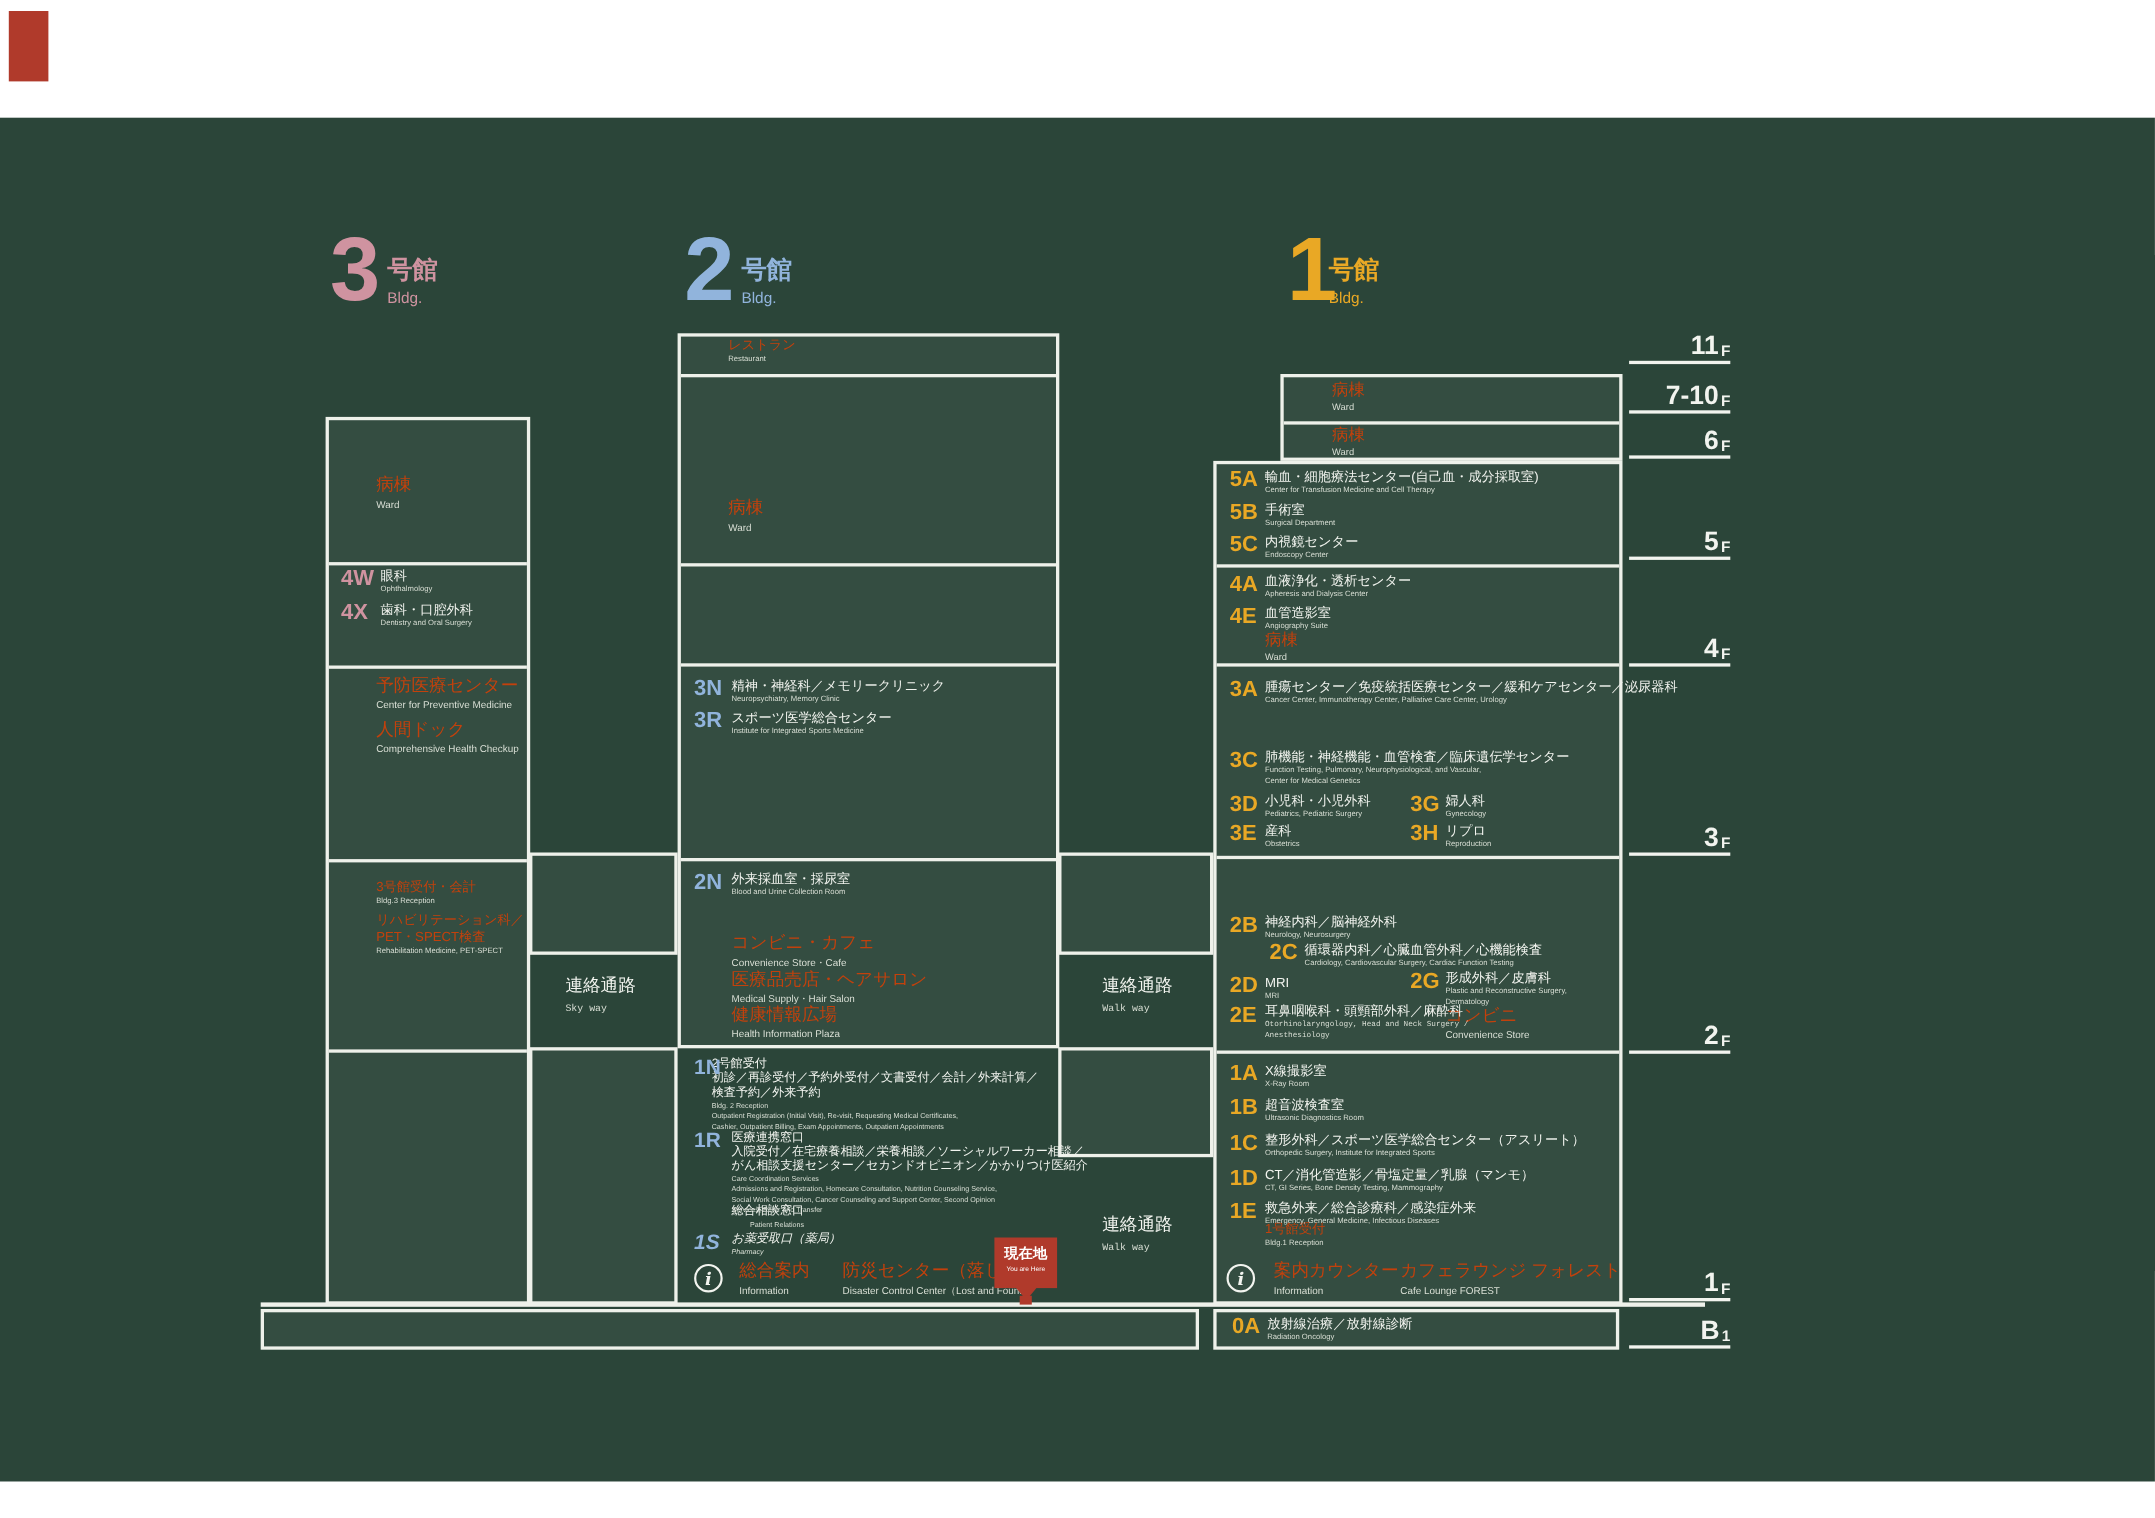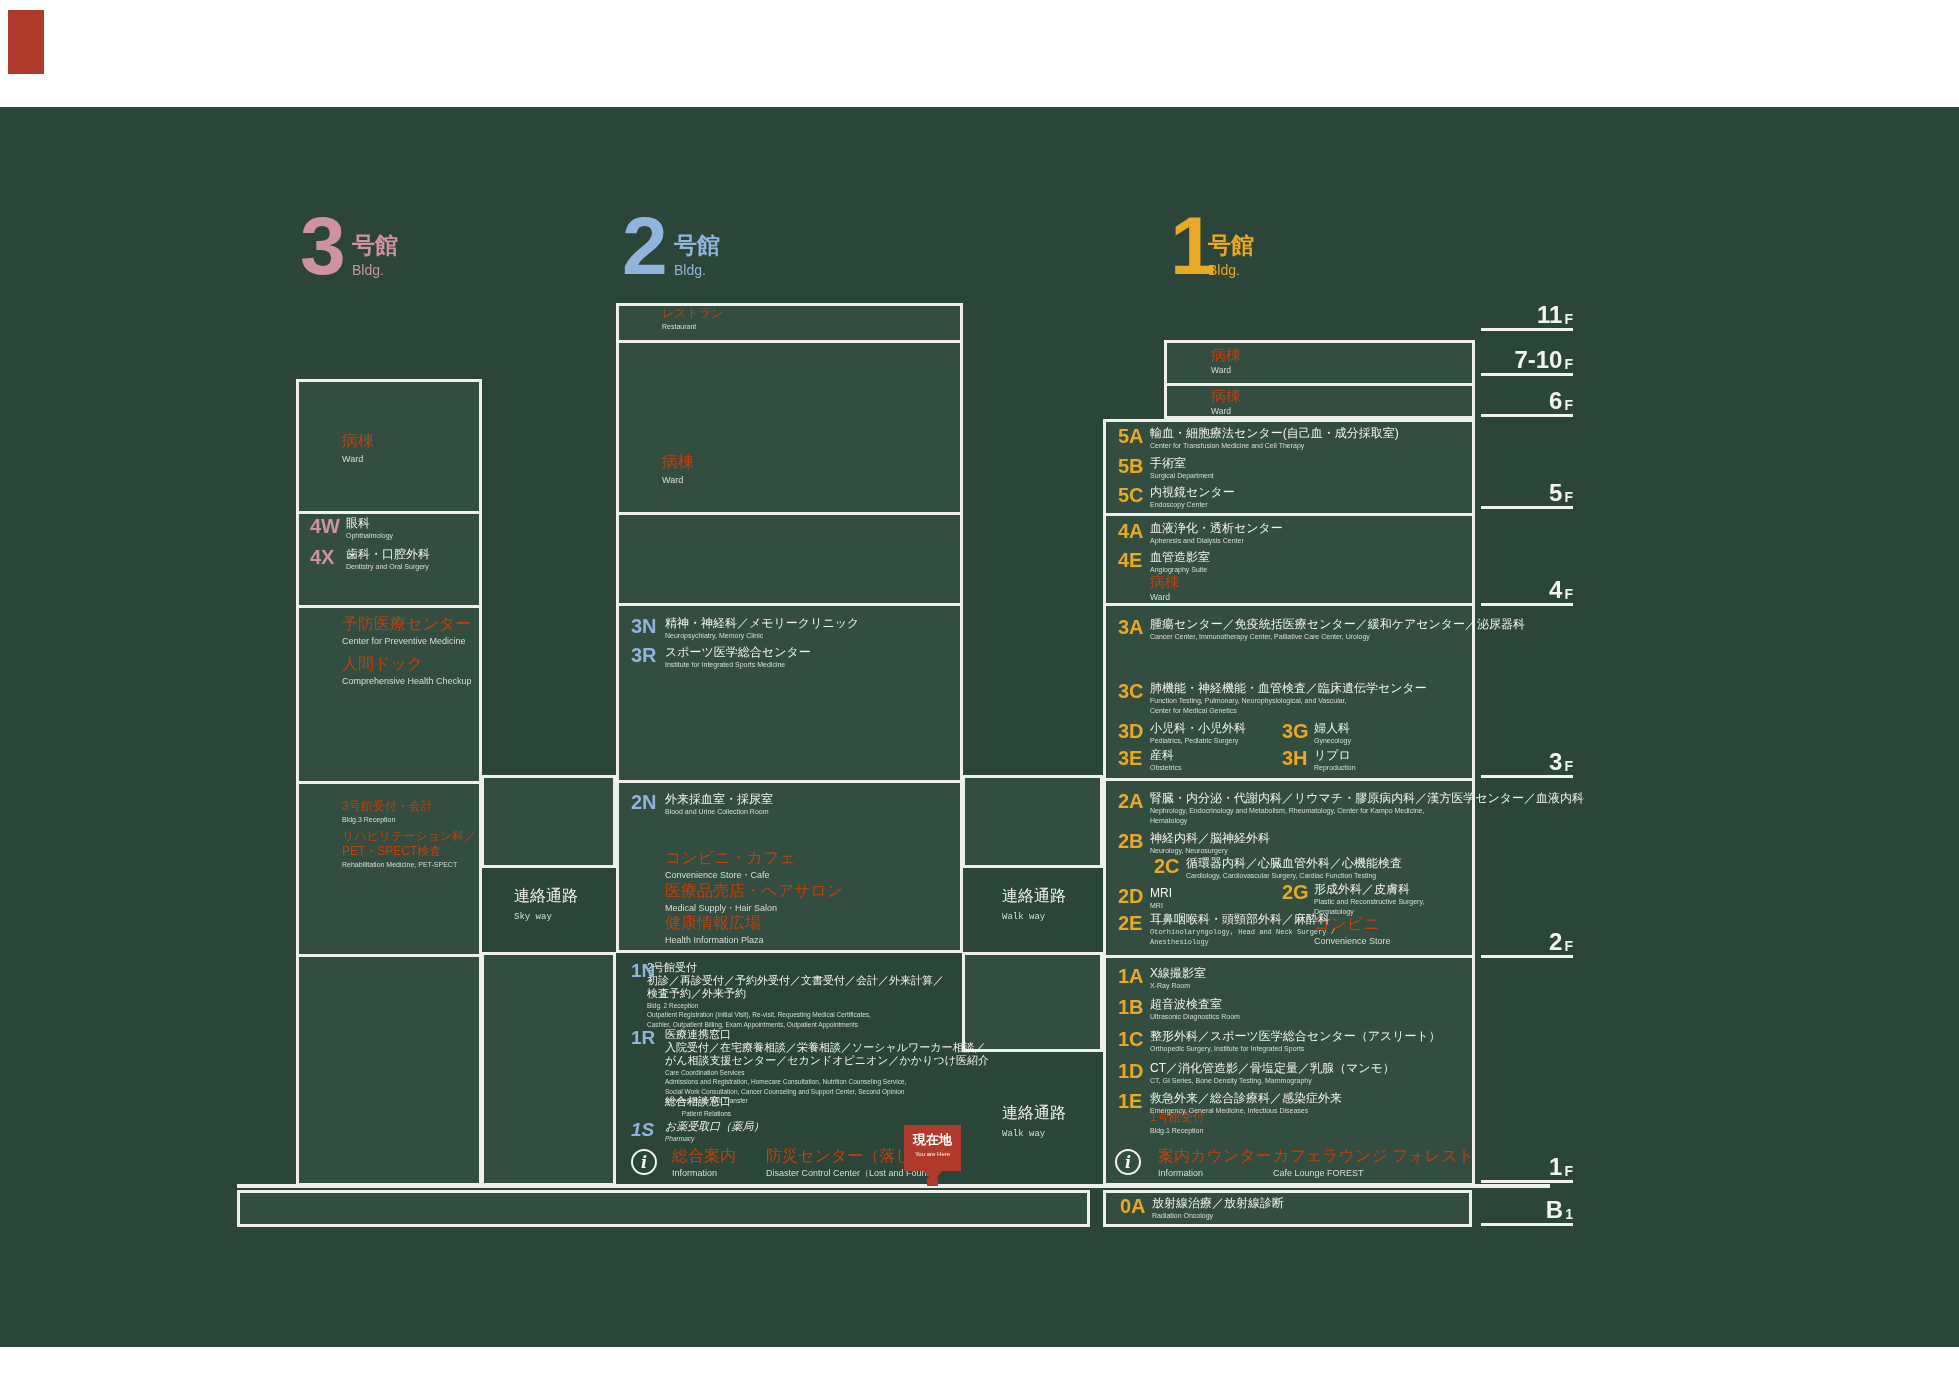--- a/index.html
+++ b/index.html
@@ -381,28 +381,20 @@
           <div class="en">Obstetrics</div>
         </div>
       </div>
       <div class="entry" style="left: 1282px; top: 748px;">
         <span class="code c-yellow">3H</span>
         <div class="body" style="margin-left: 32px;">
           <div class="jp">リプロ</div>
           <div class="en">Reproduction</div>
         </div>
       </div>
-      <div class="entry" style="left: 1118px; top: 791px;">
-        <span class="code c-yellow">2A</span>
-        <div class="body" style="margin-left: 32px;">
-          <div class="jp">腎臓・内分泌・代謝内科／リウマチ・膠原病内科／漢方医学センター／血液内科</div>
-          <div class="en">Nephrology, Endocrinology and Metabolism, Rheumatology, Center for Kampo Medicine,</div>
-          <div class="en">Hematology</div>
-        </div>
-      </div>
       <div class="entry" style="left: 1118px; top: 831px;">
         <span class="code c-yellow">2B</span>
         <div class="body" style="margin-left: 32px;">
           <div class="jp">神経内科／脳神経外科</div>
           <div class="en">Neurology, Neurosurgery</div>
         </div>
       </div>
       <div class="entry" style="left: 1154px; top: 856px;">
         <span class="code c-yellow">2C</span>
         <div class="body" style="margin-left: 32px;">

